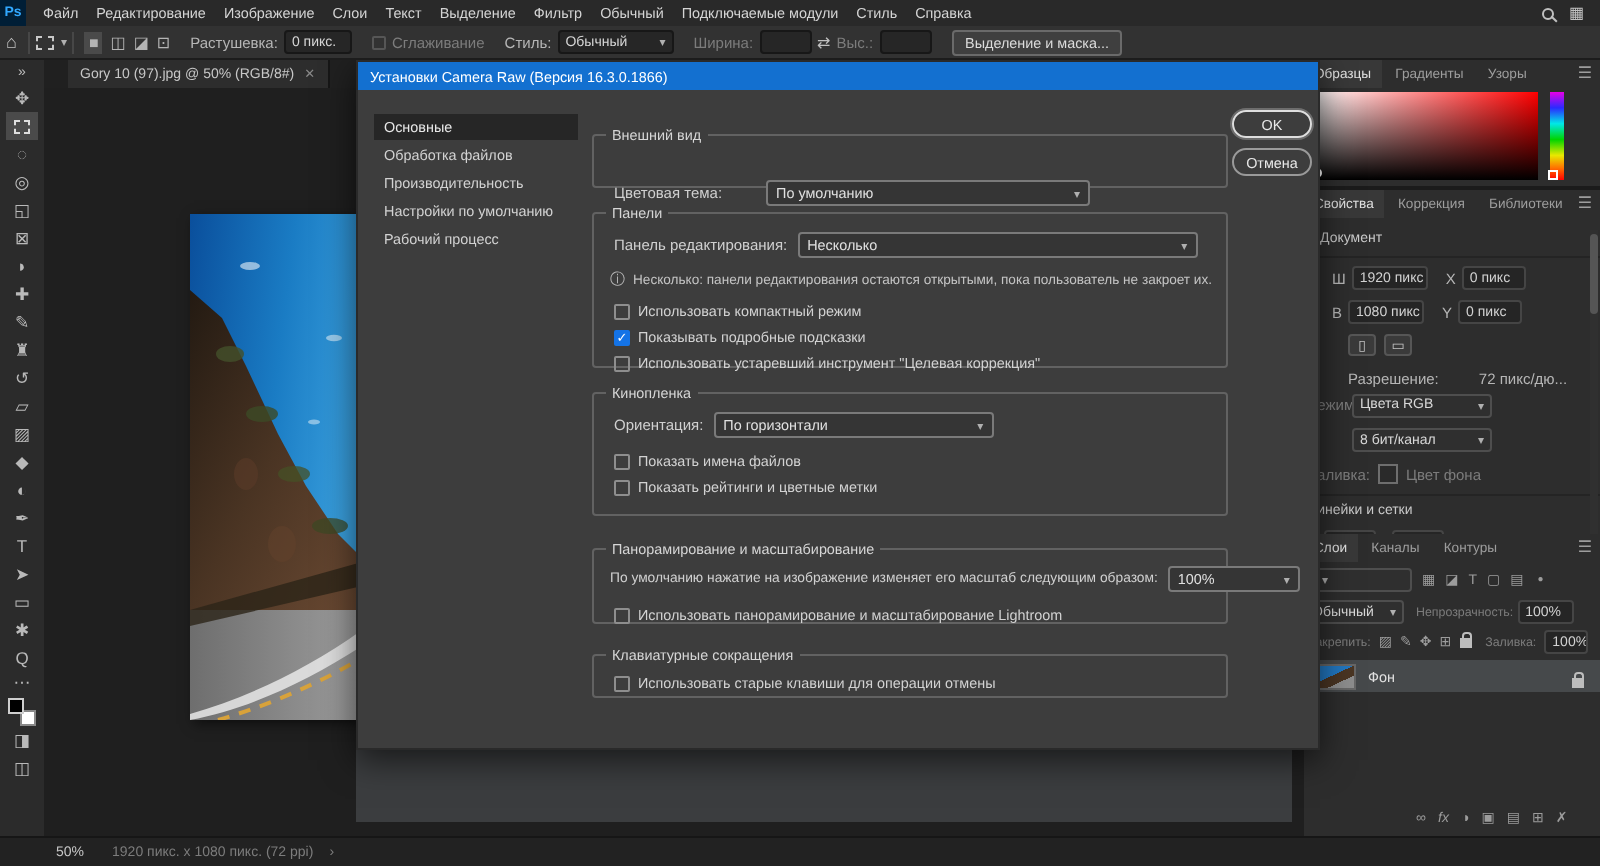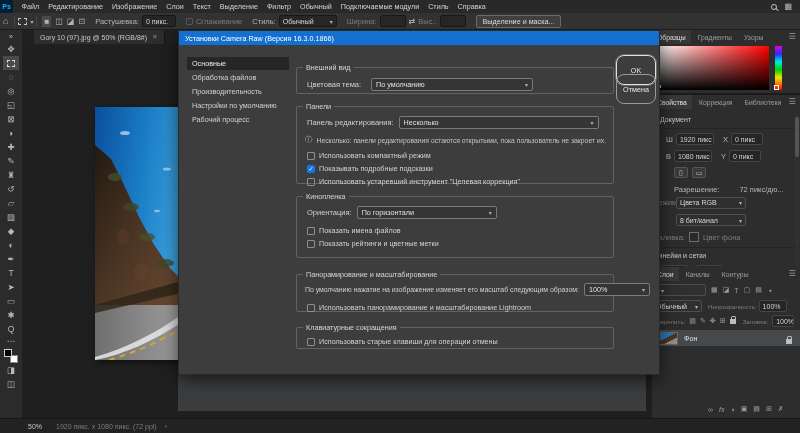--- a/index.html
+++ b/index.html
@@ -65,21 +65,21 @@
   #dlg-title{position:absolute;left:0;top:0;width:100%;height:14px;background:#1370d0;color:#fff;font-size:7.2px;display:flex;align-items:center;padding-left:6px}
   .sideitem{position:absolute;left:8px;width:102px;height:13px;line-height:13px;padding-left:5px;font-size:7.2px;color:#d2d2d2;white-space:nowrap}
   .sideitem.sel{background:#262626;color:#e8e8e8}
   fieldset{position:absolute;border:1px solid #626262;border-radius:2px}
   legend{font-size:7.2px;color:#d6d6d6;margin-left:6px;padding:0 3px;white-space:nowrap}
   .frow{position:absolute;display:flex;align-items:center;white-space:nowrap}
   .dselect{background:#353535;border:1px solid #7a7a7a;border-radius:2px;color:#e0e0e0;height:13px;display:inline-flex;align-items:center;justify-content:space-between;padding:0 4px;font-size:7.2px}
   .dcb{width:8px;height:8px;border:1px solid #8e8e8e;border-radius:1px;background:transparent;flex:none;display:inline-flex;align-items:center;justify-content:center}
   .dcb.checked{background:#1473e6;border-color:#1473e6;color:#fff;font-size:6.5px}
   .cblbl{font-size:7.2px;color:#d2d2d2;margin-left:4px}
-  .pill{position:absolute;left:437px;width:40px;height:30px;border:1px solid #9a9a9a;border-radius:8px;display:flex;align-items:center;justify-content:center;font-size:7.2px;color:#e8e8e8;background:transparent}
+  .pill{position:absolute;left:437px;width:40px;height:14px;border:1px solid #9a9a9a;border-radius:8px;display:flex;align-items:center;justify-content:center;font-size:7.2px;color:#e8e8e8;background:transparent}
   .pill.primary{border-color:#dedede;box-shadow:0 0 0 1px rgba(255,255,255,.25)}
   .mag{position:relative;width:6px;height:6px;border:1px solid #c0c0c0;border-radius:50%;display:inline-block;margin:0 4px}
   .mag::after{content:'';position:absolute;width:4px;height:1px;background:#c0c0c0;right:-3px;bottom:-1px;transform:rotate(45deg)}
   .infoline{font-size:6.8px;color:#c4c4c4}
 </style>
 </head>
 <body>
 
 <div id="menubar" class="abs">
   <div class="pslogo">Ps</div>
@@ -345,21 +345,21 @@
   <div class="sideitem" style="top:40px">Обработка файлов</div>
   <div class="sideitem" style="top:54px">Производительность</div>
   <div class="sideitem" style="top:68px">Настройки по умолчанию</div>
   <div class="sideitem" style="top:82px">Рабочий процесс</div>
 
   <div class="pill primary" style="top:24px">OK</div>
   <div class="pill" style="top:43px">Отмена</div>
 
   <fieldset style="left:117px;top:32px;width:318px;height:31px">
     <legend>Внешний вид</legend>
-    <div class="frow" style="left:10px;top:6px;gap:10px">
+    <div class="frow" style="left:10px;top:18px;gap:22px">
       <span class="lbl" style="color:#d0d0d0">Цветовая тема:</span>
       <span class="dselect" style="width:162px">
         <i style="font-style:normal">По умолчанию</i>
         <i style="font-style:normal" class="chev">▾</i>
       </span>
     </div>
   </fieldset>
 
   <fieldset style="left:117px;top:71px;width:318px;height:82px">
     <legend>Панели</legend>

